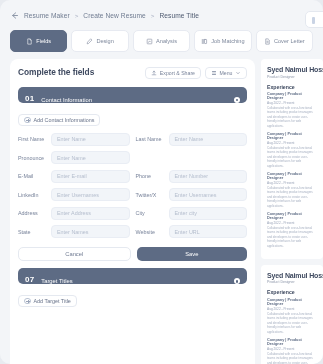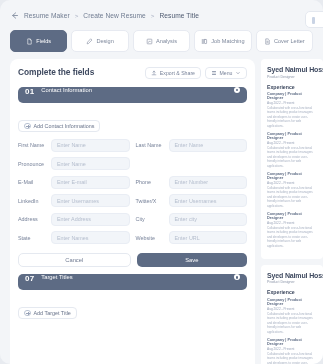--- a/index.html
+++ b/index.html
@@ -103,26 +103,26 @@
     display: flex; align-items: center; gap: 2.5px;
     height: 12px; padding: 0 5px;
     border: 1px solid #e5e9f0; border-radius: 4px;
     background: #fff;
     font-size: 5.2px; color: #78839a; white-space: nowrap;
   }
   .hbtn svg { width: 6px; height: 6px; display: block; flex: 0 0 auto; }
 
   
   .section-bar {
-    display: flex; align-items: flex-start;
+    display: flex; align-items: flex-end;
     height: 16px; padding: 0 7px;
     background: #5d6b84;
     border-radius: 5px;
     color: #fff;
-    margin-bottom: 12px;
+    margin-bottom: 6px;
   }
   .sec-num { font-size: 8px; font-weight: bold; letter-spacing: .2px; }
   .sec-label { font-size: 5.8px; margin-left: 7px; flex: 1 1 auto; }
   .sec-toggle {
     width: 6px; height: 6px; border-radius: 50%;
     background: #ffffff; position: relative; flex: 0 0 auto;
   }
   .sec-toggle::after {
     content: ""; position: absolute; left: 1.6px; top: 1.6px;
     width: 2.8px; height: 2.8px; border-radius: 50%;

